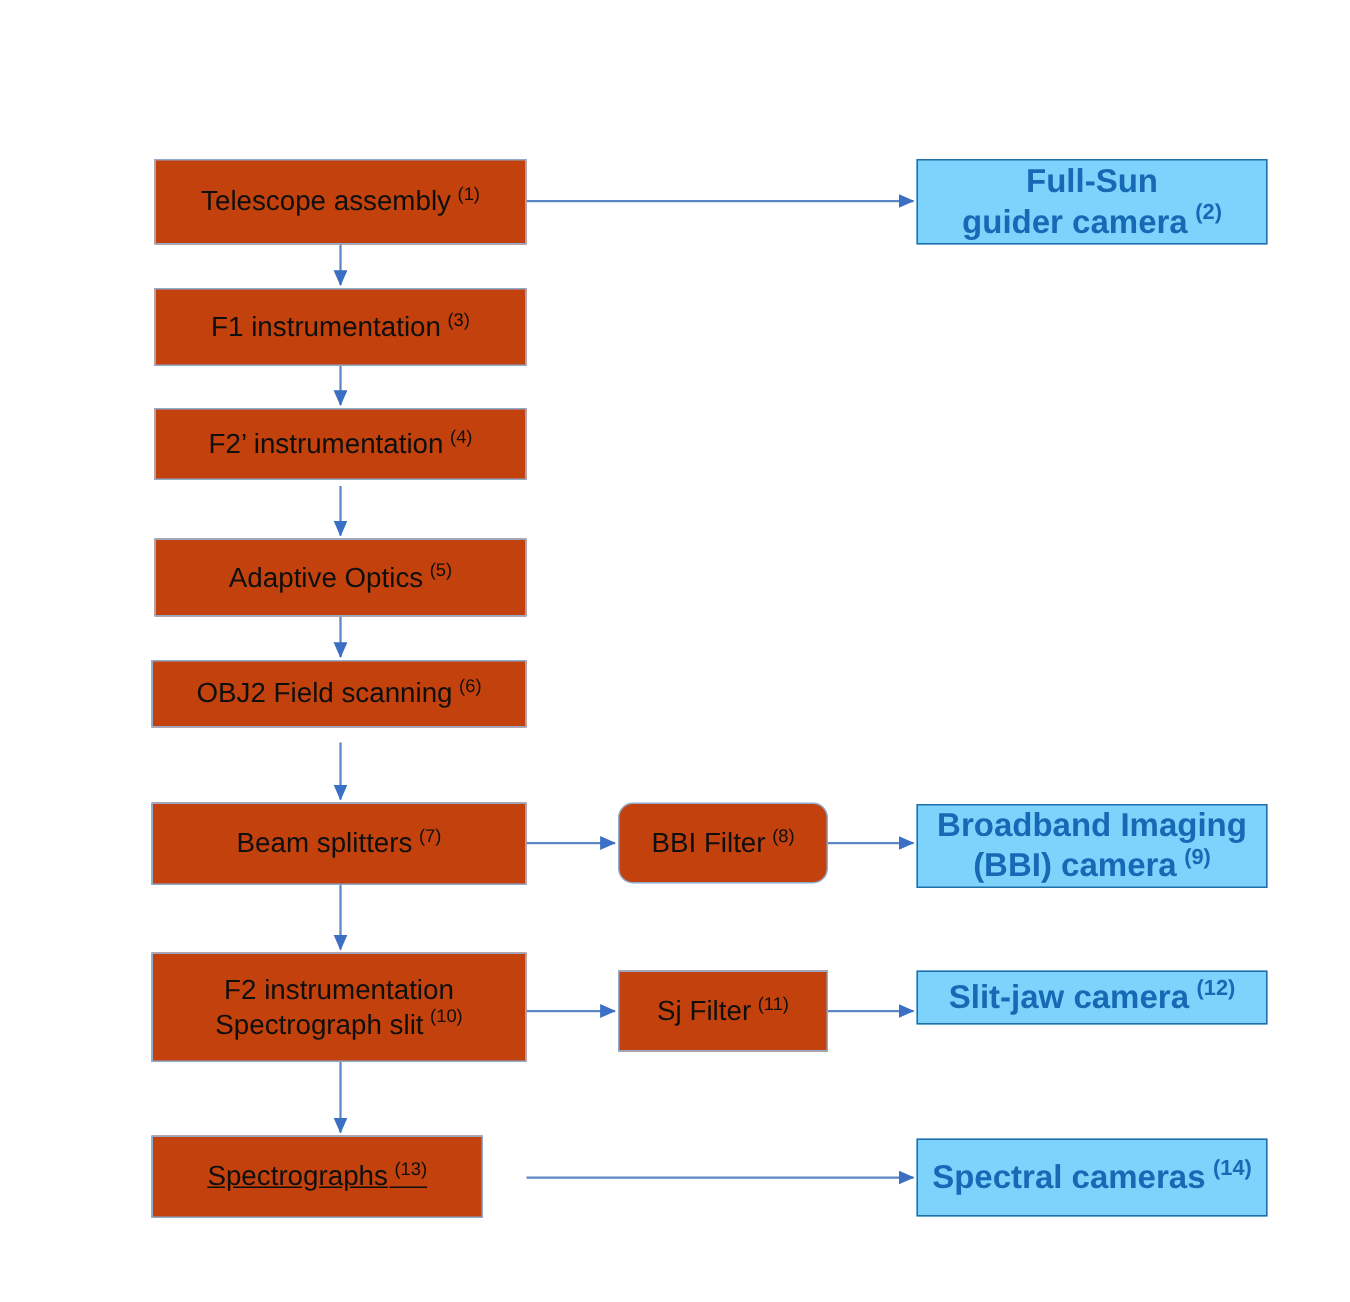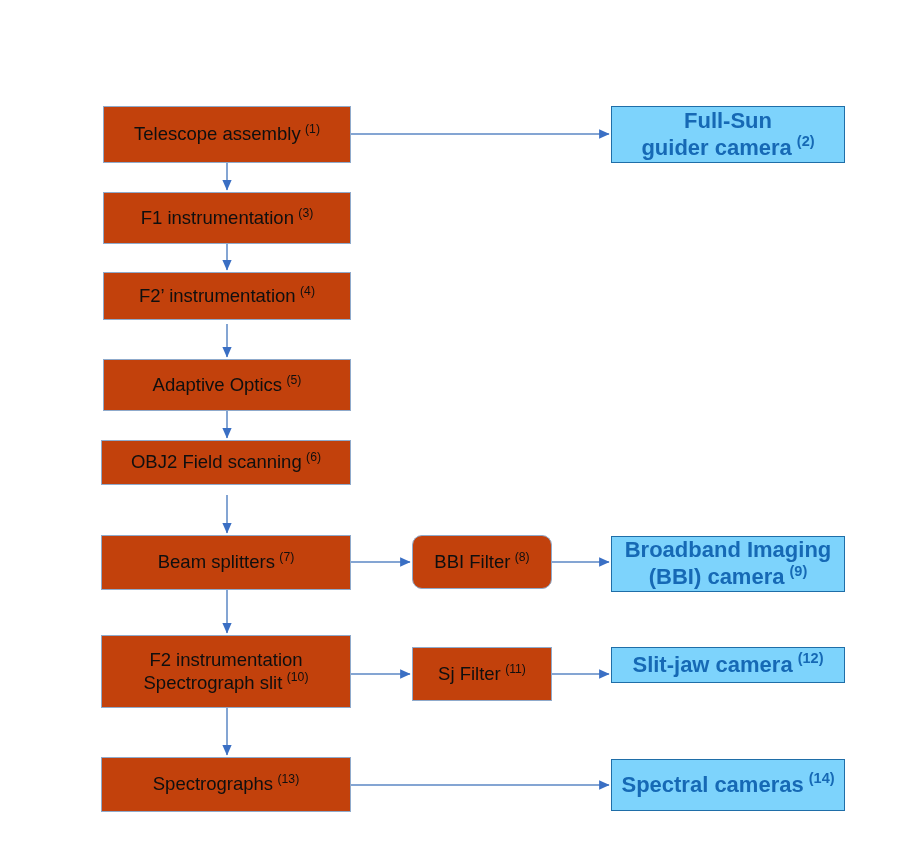--- a/index.html
+++ b/index.html
@@ -133,21 +133,21 @@
       </div>
       <div class="node plain" style="left: 101px; top: 635px; width: 250px; height: 73px;">
         <span class="lbl">F2 instrumentation<br>Spectrograph slit<span class="sup"> (10)</span></span>
       </div>
       <div class="node plain" style="left: 412px; top: 647px; width: 140px; height: 54px;">
         <span class="lbl">Sj Filter<span class="sup"> (11)</span></span>
       </div>
       <div class="node camera" style="left: 611px; top: 647px; width: 234px; height: 36px;">
         <span class="lbl">Slit-jaw camera<span class="sup"> (12)</span></span>
       </div>
-      <div class="node plain" style="left: 101px; top: 757px; width: 250px; height: 55px;">
+      <div class="node plain" style="left: 101px; top: 757px; width: 221px; height: 55px; text-decoration: underline;">
         <span class="lbl">Spectrographs<span class="sup"> (13)</span></span>
       </div>
       <div class="node camera" style="left: 611px; top: 759px; width: 234px; height: 52px;">
         <span class="lbl">Spectral cameras<span class="sup"> (14)</span></span>
       </div>
     </div>
 
 </div>
 
 </body></html>

